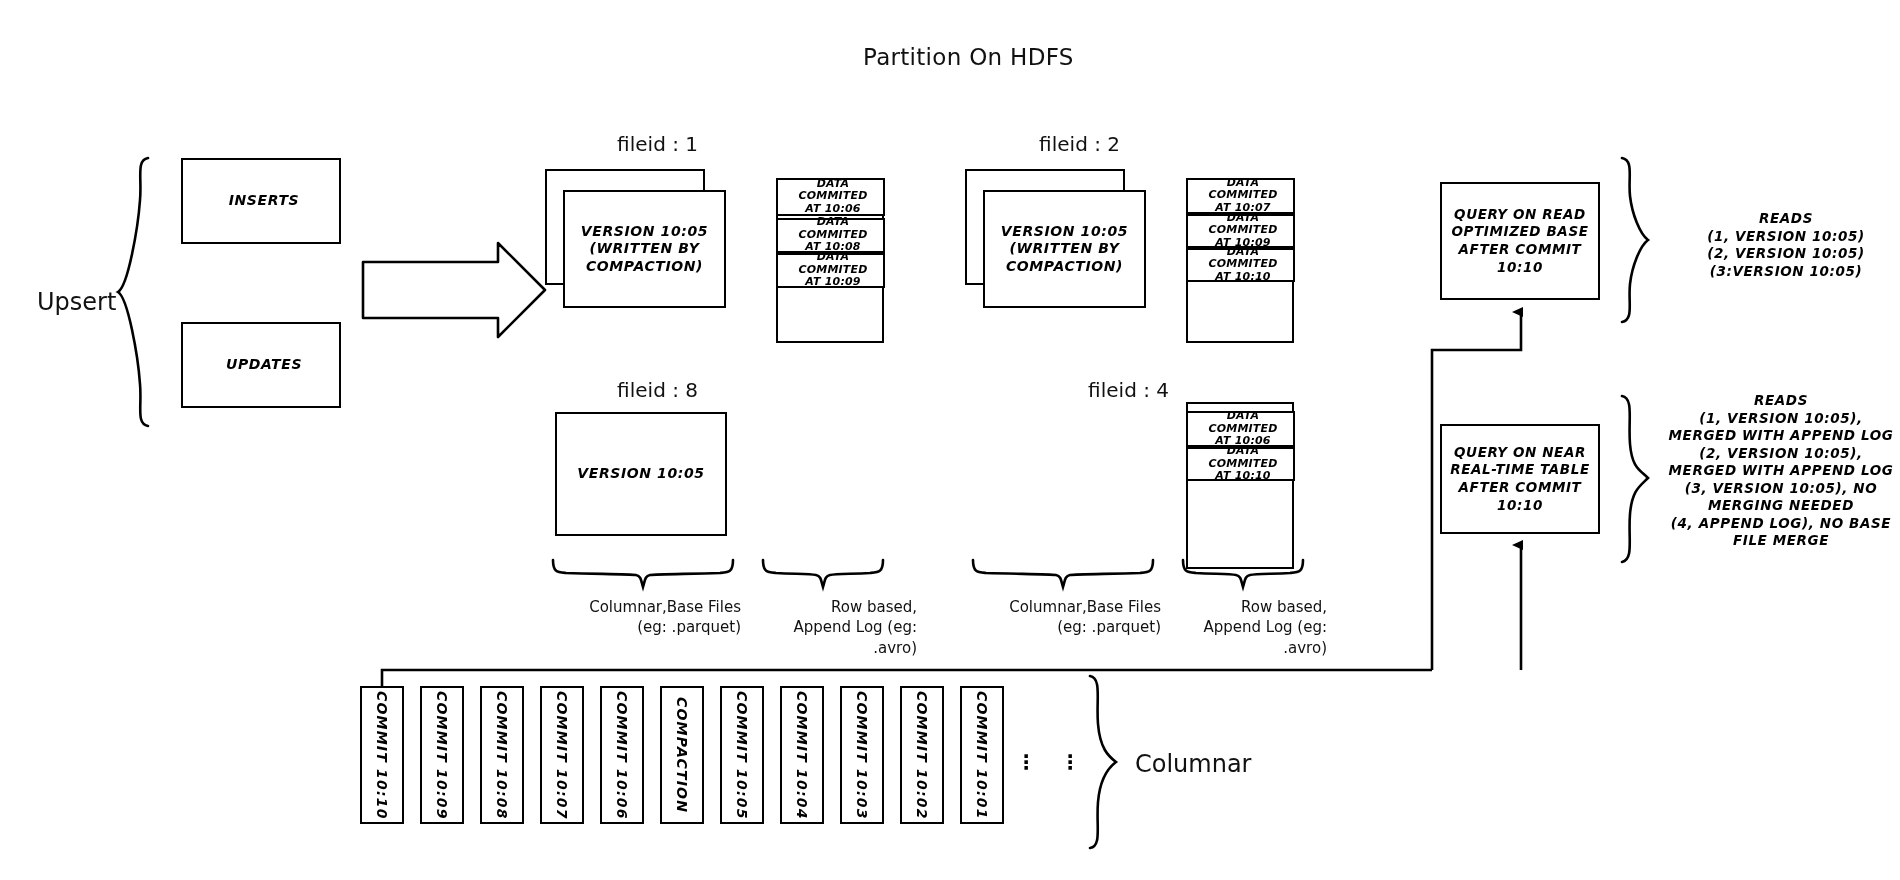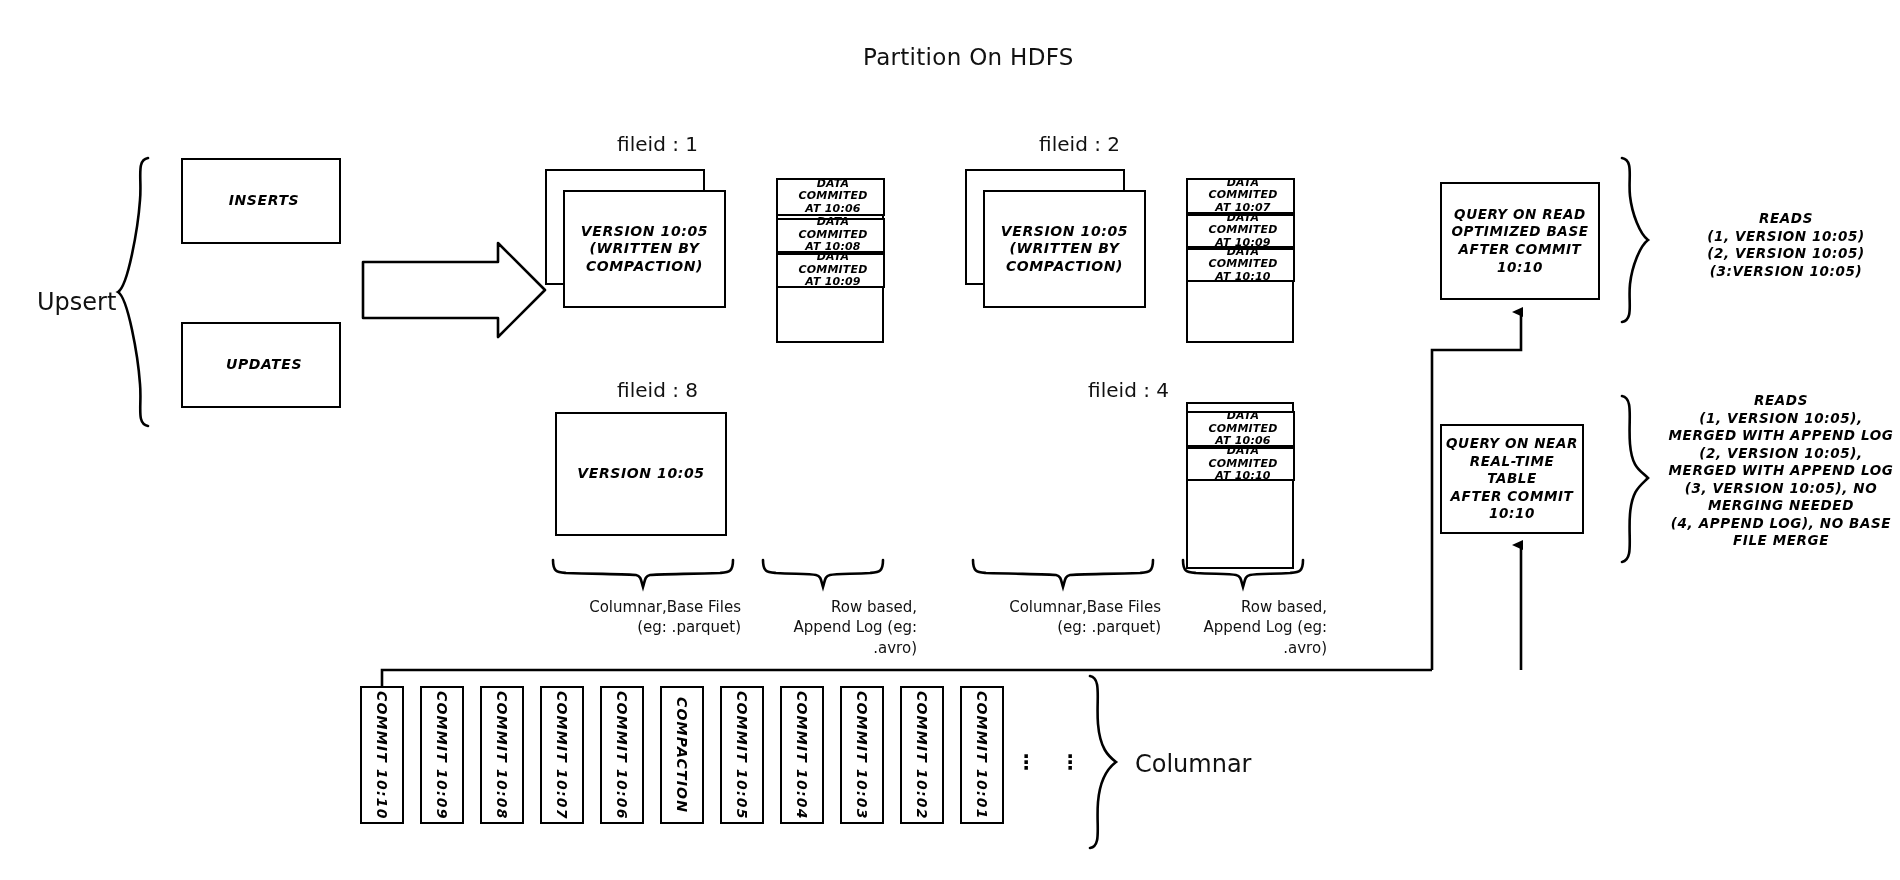--- a/index.html
+++ b/index.html
@@ -256,21 +256,21 @@
     </div>
   </div>
 
   <div class="abs caps mid" style="left:1655px; top:210px; width:250px; text-align:center;">
     <div>READS</div>
     <div>(1, VERSION 10:05)</div>
     <div>(2, VERSION 10:05)</div>
     <div>(3:VERSION 10:05)</div>
   </div>
 
-  <div class="abs box" style="left:1440px; top:424px; width:144px; height:110px;">
+  <div class="abs box" style="left:1440px; top:424px; width:160px; height:110px;">
     <div class="caps mid" style="padding:0 4px;">
       <div>QUERY ON NEAR</div>
       <div>REAL-TIME TABLE</div>
       <div>AFTER COMMIT</div>
       <div>10:10</div>
     </div>
   </div>
 
   <div class="abs caps mid" style="left:1640px; top:392px; width:270px; text-align:center;">
     <div>READS</div>

